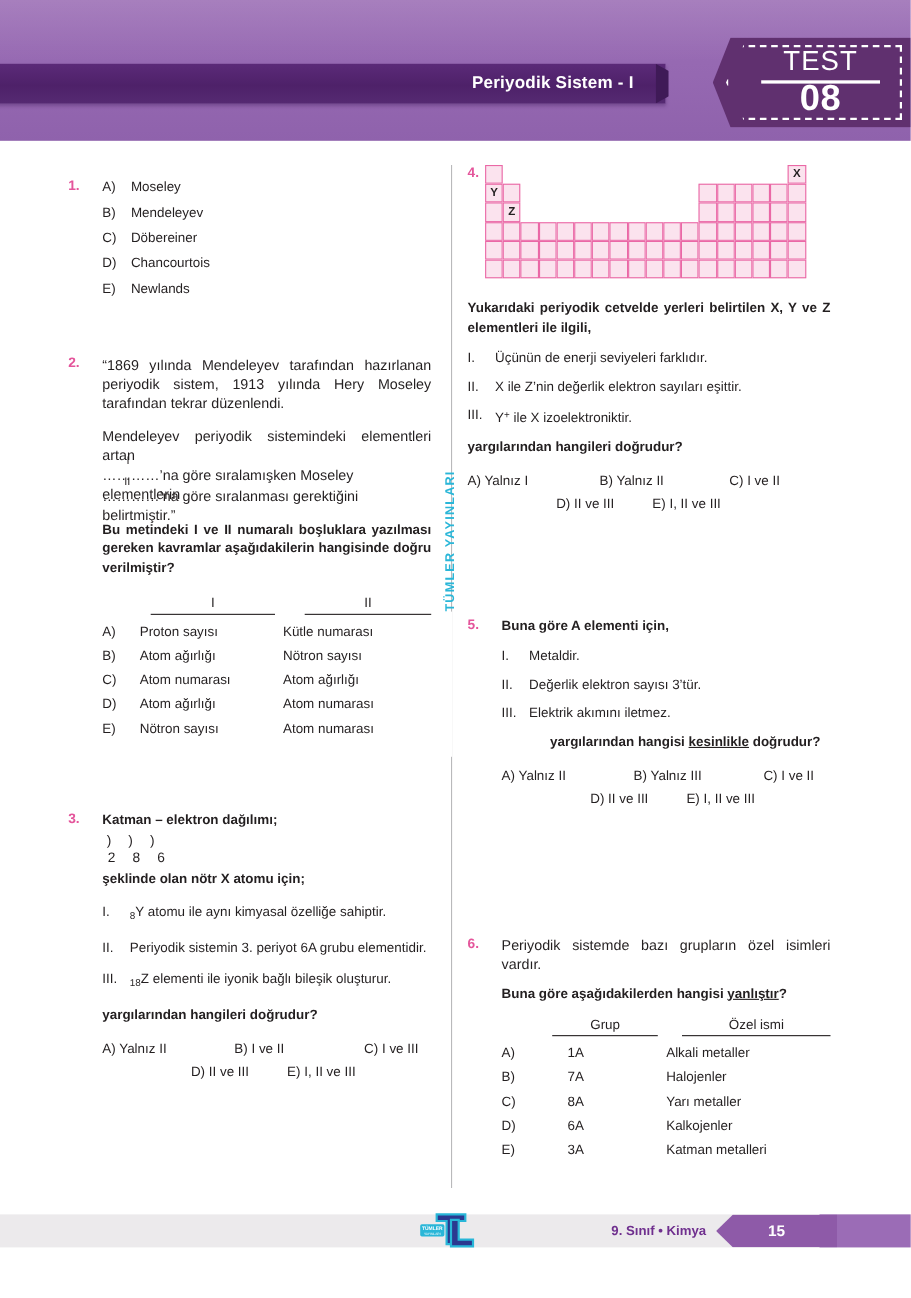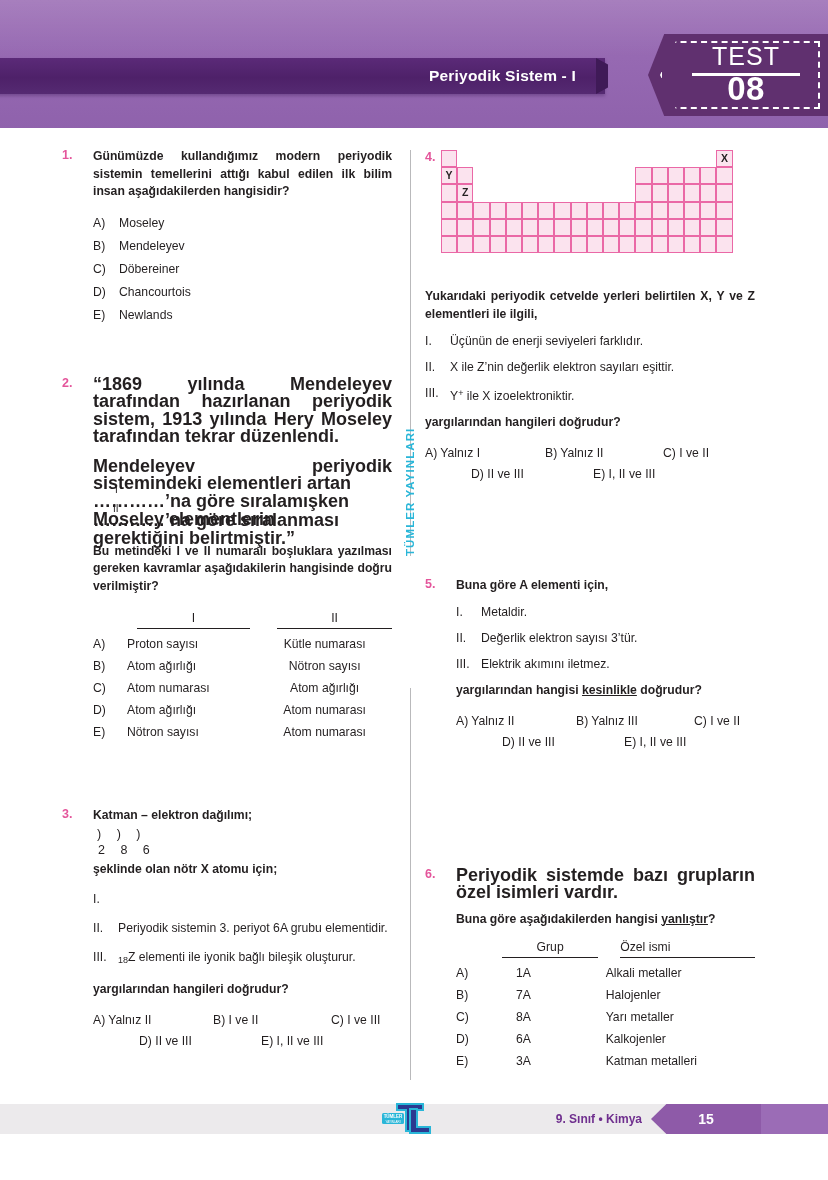--- a/index.html
+++ b/index.html
@@ -79,58 +79,58 @@
   }
 
   
   .q{position:relative;margin-bottom:0;}
   .qnum{
     position:absolute;left:0;top:0;width:22px;
     color:#e4559b;font-weight:bold;font-size:12.5px;
   }
   .qbody{margin-left:31px;}
   .stem{font-size:12.2px;line-height:17.5px;font-weight:bold;text-align:justify;}
-  .plain{font-size:18px;line-height:17.5px;font-weight:bold;text-align:justify;}
+  .plain{font-size:13px;line-height:17.5px;font-weight:normal;text-align:justify;}
   .romans{margin-top:10px;}
   .roman-row{
     display:flex;font-size:12.2px;line-height:17px;margin-bottom:9px;font-weight:normal;
   }
   .roman-lbl{width:25px;flex:none;}
   .opts{margin-top:11px;font-size:12.2px;}
   .opt-v{display:flex;align-items:flex-start;margin-bottom:6px;font-size:12.2px;line-height:17px;}
   .opt-v .lab{width:26px;flex:none;}
   sub{font-size:9px;vertical-align:-2px;}
   sup{font-size:9px;vertical-align:4px;}
   u{text-decoration:underline;}
 
   
   .ans-grid{margin-top:12px;font-size:12.2px;}
   .ans-row1{display:flex;margin-bottom:7px;}
   .ans-row1 span:nth-child(1){width:120px;}
   .ans-row1 span:nth-child(2){width:118px;}
   .ans-row2{display:flex;margin-bottom:4px;padding-left:46px;}
-  .ans-row2 span:nth-child(1){width:122px;}
+  .ans-row2 span:nth-child(1){width:122px;text-align:center;}
 
   
   .tbl{margin-top:16px;font-size:12.2px;}
   .tbl-head{display:flex;margin-bottom:2px;}
   .tbl-head .c0{width:34px;flex:none;}
   .hdr-cell{border-bottom:1.2px solid #231f20;padding-bottom:3px;}
   .tbl-row{display:flex;margin-top:8px;}
   .tbl-row .c0{width:34px;flex:none;}
 
   .t2 .c1{width:145px;}
-  .t2 .c2{width:150px;text-align:center;}
+  .t2 .c2{width:150px;}
   .t2 .hdr1{width:118px;margin-left:10px;}
   .t2 .hdr2{width:120px;margin-left:27px;}
 
   .t6 .c1{width:122px;padding-left:26px;box-sizing:border-box;}
   .t6 .c2{width:160px;}
   .t6 .hdr1{width:100px;margin-left:12px;text-align:center;}
-  .t6 .hdr2{width:140px;margin-left:22px;}
+  .t6 .hdr2{width:140px;margin-left:22px;text-align:center;}
 
   
   .shells{font-size:12.5px;line-height:15px;margin-top:2px;letter-spacing:6px;padding-left:4px;}
   .shell-nums{font-size:12.5px;line-height:16px;letter-spacing:6px;padding-left:5px;}
 
   
   .blank-line{position:relative;height:18px;}
   .rn{position:absolute;top:-9px;font-size:10px;font-weight:normal;}
 
   
@@ -184,21 +184,20 @@
 
 <div class="divider"></div>
 <div class="vert-brand-mask"></div>
 <div class="vert-brand">TÜMLER YAYINLARI</div>
 
 <div class="col col-left">
 
   <div class="q" style="margin-bottom:52px;">
     <div class="qnum">1.</div>
     <div class="qbody">
-      <div class="stem">Günümüzde kullandığımız modern periyodik sistemin temellerini attığı kabul edilen ilk bilim insan aşağıdakilerden hangisidir?</div>
       <div class="opts" style="margin-top:14px;">
         <div class="opt-v">
             <span class="lab">A)</span>
             <span>Moseley</span>
           </div>
         <div class="opt-v">
             <span class="lab">B)</span>
             <span>Mendeleyev</span>
           </div>
         <div class="opt-v">
@@ -270,20 +269,21 @@
   <div class="q" style="margin-top:68px;">
     <div class="qnum">3.</div>
     <div class="qbody">
       <div class="stem">Katman – elektron dağılımı;</div>
       <div class="shells">)   )   )</div>
       <div class="shell-nums">2  8  6</div>
       <div class="stem" style="margin-top:3px;">şeklinde olan nötr X atomu için;</div>
       <div class="romans" style="margin-top:13px;">
         <div class="roman-row" style="margin-bottom:12px;">
           <span class="roman-lbl">I.</span>
+          <span><sub>8</sub><span>Y atomu ile aynı kimyasal özelliğe sahiptir.</span></span>
         </div>
         <div class="roman-row" style="margin-bottom:12px;">
           <span class="roman-lbl">II.</span>
           <span>Periyodik sistemin 3. periyot 6A grubu elementidir.</span>
         </div>
         <div class="roman-row" style="margin-bottom:12px;">
           <span class="roman-lbl">III.</span>
           <span><sub>18</sub><span>Z elementi ile iyonik bağlı bileşik oluşturur.</span></span>
         </div>
       </div>
@@ -381,21 +381,21 @@
           <div class="pcell" style="left: 145.8px; top: 86px;"></div>
           <div class="pcell" style="left: 162px; top: 86px;"></div>
           <div class="pcell" style="left: 178.2px; top: 86px;"></div>
           <div class="pcell" style="left: 194.4px; top: 86px;"></div>
           <div class="pcell" style="left: 210.6px; top: 86px;"></div>
           <div class="pcell" style="left: 226.8px; top: 86px;"></div>
           <div class="pcell" style="left: 243px; top: 86px;"></div>
           <div class="pcell" style="left: 259.2px; top: 86px;"></div>
           <div class="pcell" style="left: 275.4px; top: 86px;"></div>
         </div>
-      <div class="stem" style="margin-top:28px;">Yukarıdaki periyodik cetvelde yerleri belirtilen X, Y ve Z elementleri ile ilgili,</div>
+      <div class="stem" style="margin-top:12px;">Yukarıdaki periyodik cetvelde yerleri belirtilen X, Y ve Z elementleri ile ilgili,</div>
       <div class="romans">
         <div class="roman-row">
           <span class="roman-lbl">I.</span>
           <span>Üçünün de enerji seviyeleri farklıdır.</span>
         </div>
         <div class="roman-row">
           <span class="roman-lbl">II.</span>
           <span>X ile Z’nin değerlik elektron sayıları eşittir.</span>
         </div>
         <div class="roman-row">
@@ -429,21 +429,21 @@
         </div>
         <div class="roman-row">
           <span class="roman-lbl">II.</span>
           <span>Değerlik elektron sayısı 3’tür.</span>
         </div>
         <div class="roman-row">
           <span class="roman-lbl">III.</span>
           <span>Elektrik akımını iletmez.</span>
         </div>
       </div>
-      <div class="stem" style="margin-top:2px;">
+      <div class="stem" style="margin-top:2px;margin-left:44px;">
         <span>yargılarından hangisi </span><u>kesinlikle</u><span> doğrudur?</span>
       </div>
       <div class="ans-grid" style="margin-top:14px;">
         <div class="ans-row1">
           <span>A) Yalnız II</span>
           <span>B) Yalnız III</span>
           <span>C) I ve II</span>
         </div>
         <div class="ans-row2">
           <span>D) II ve III</span>

